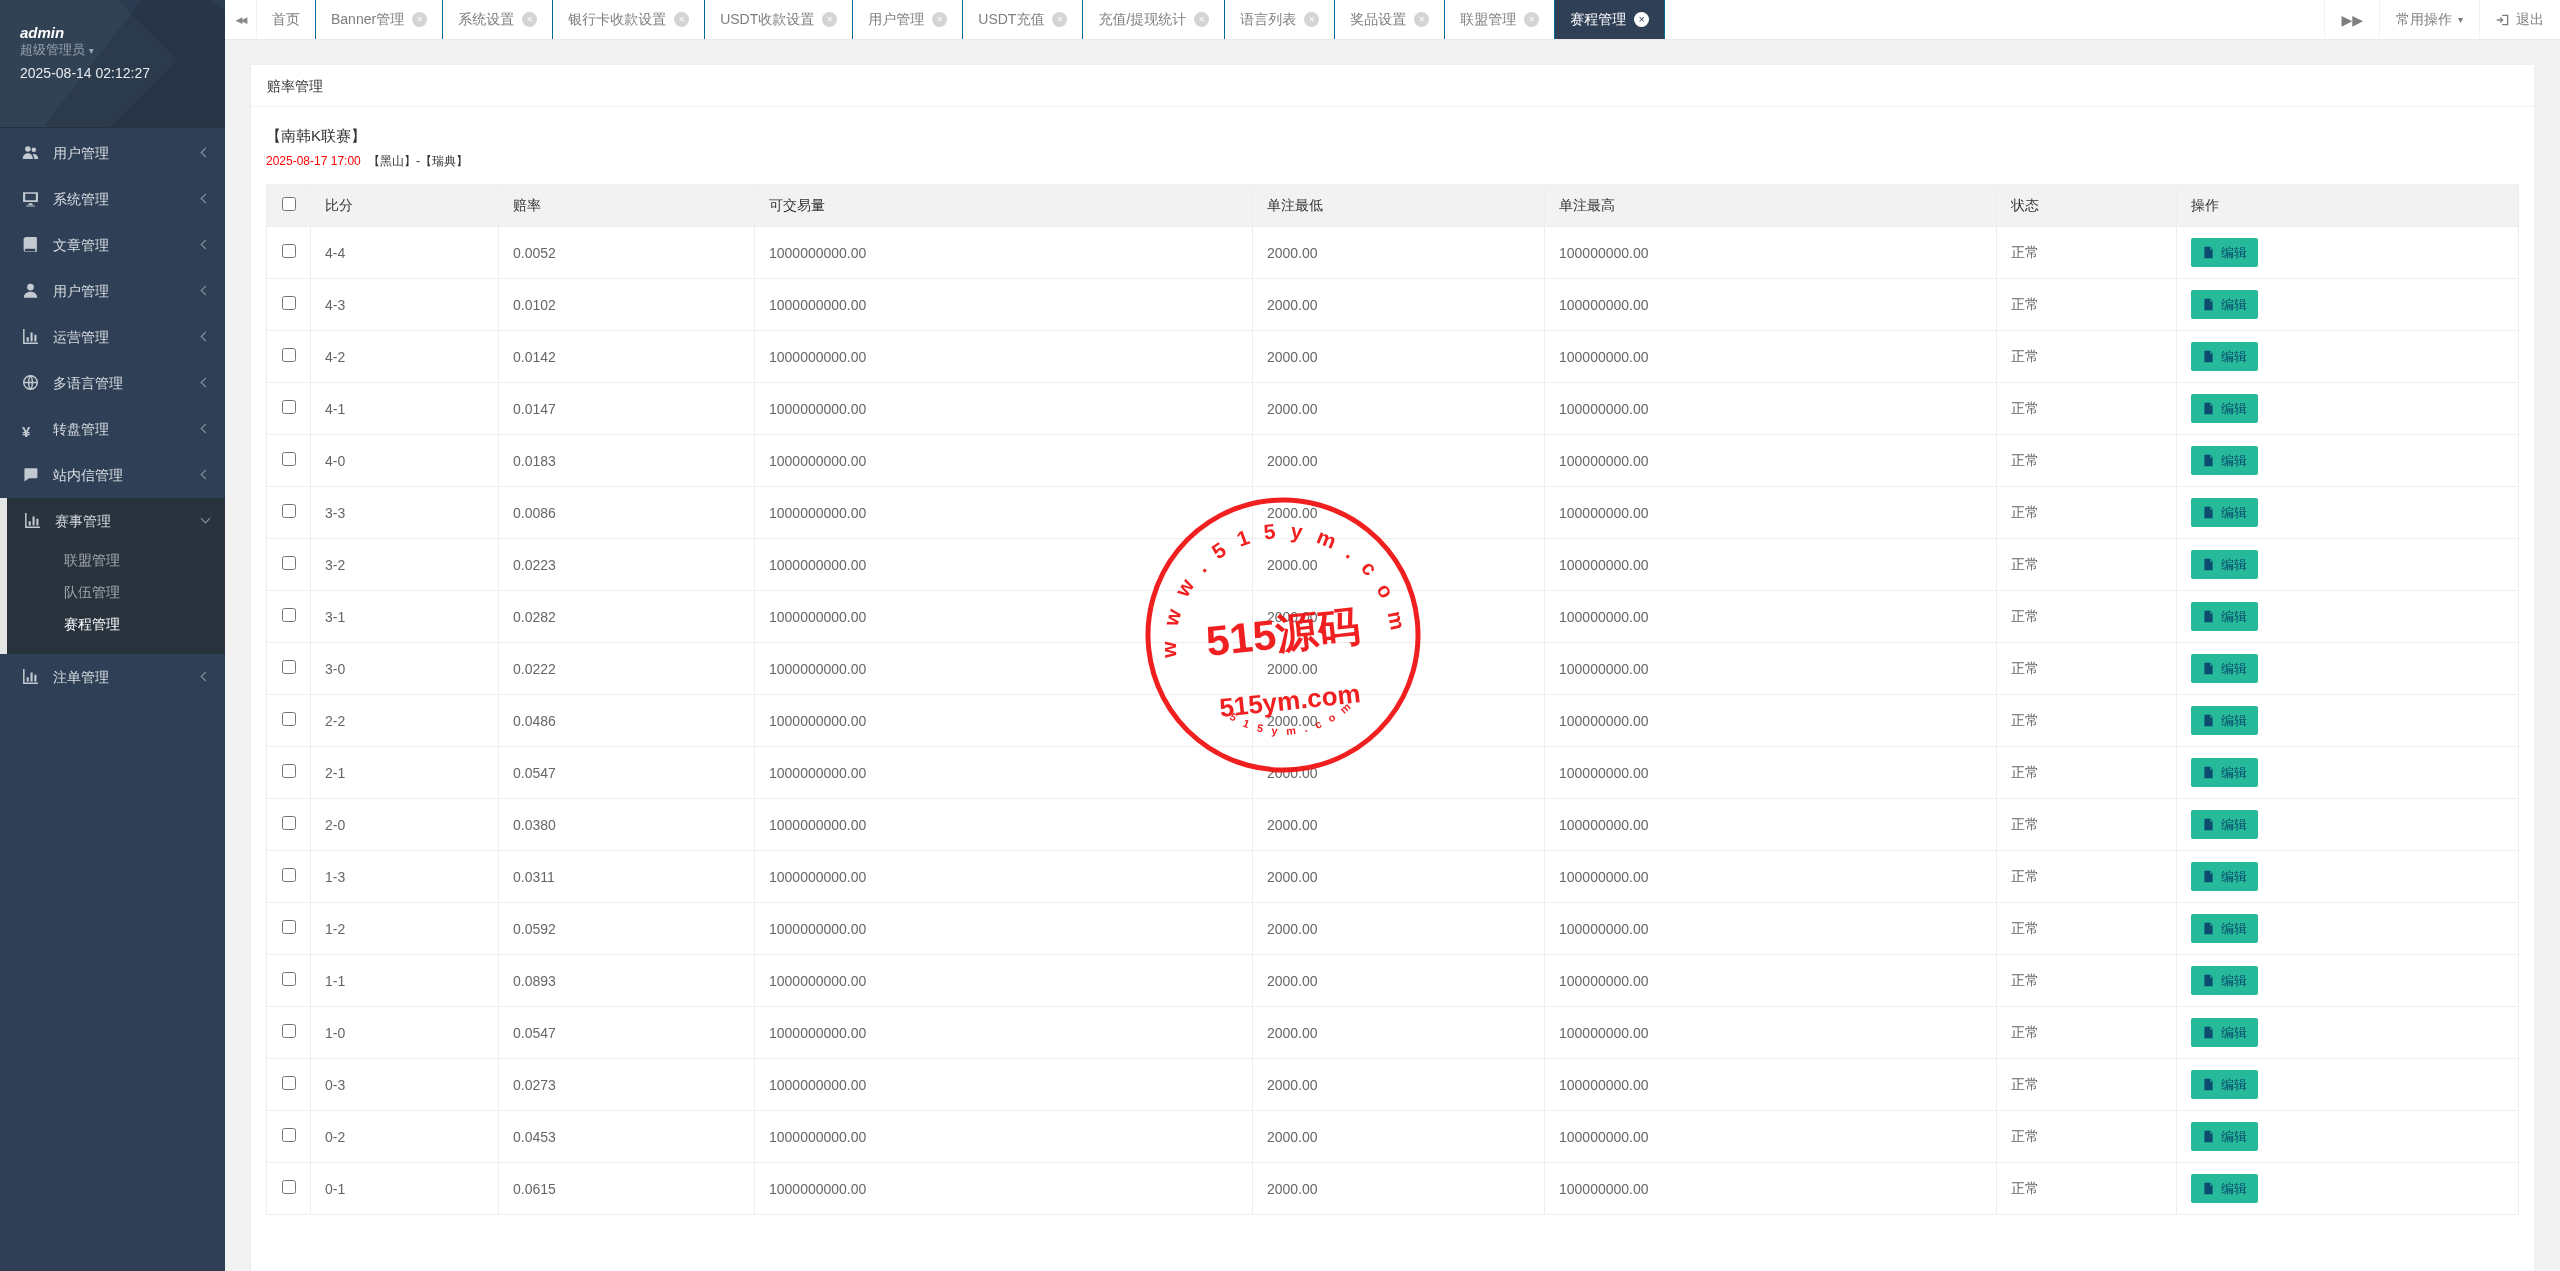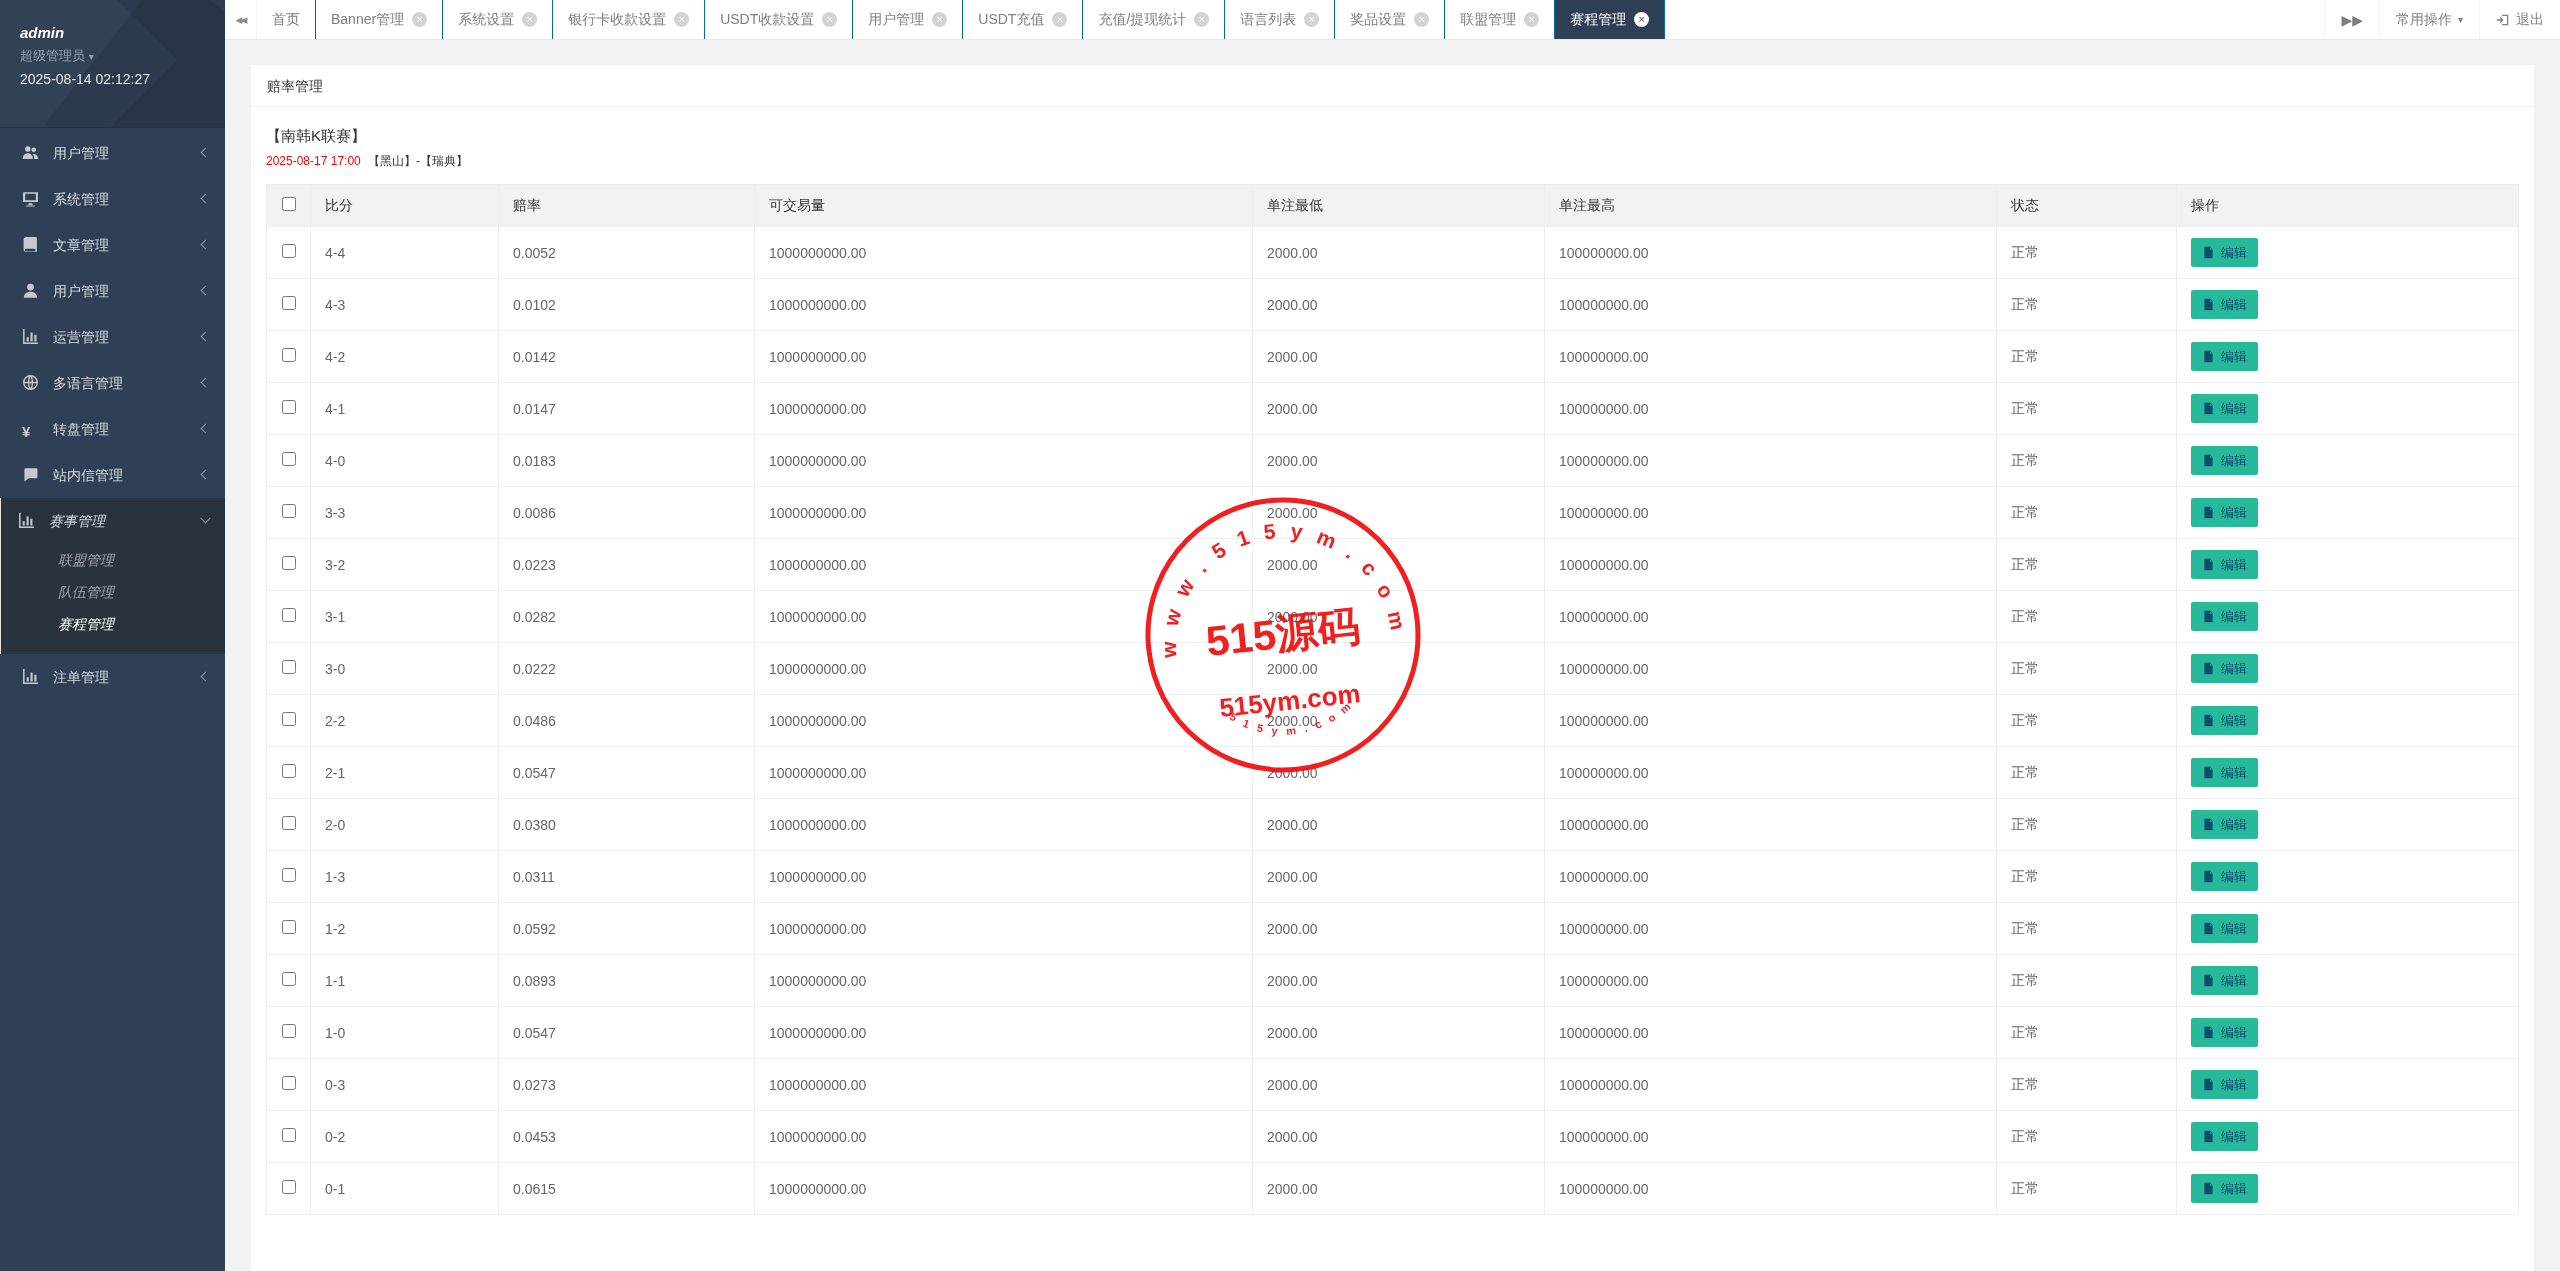--- a/index.html
+++ b/index.html
@@ -9,26 +9,26 @@
   
   .sidebar { position:absolute; left:0; top:0; width:225px; height:100%;
     background:#2f4056; color:rgba(255,255,255,.75); z-index:5; }
   .user-block { position:relative; height:128px; padding:24px 20px 0 20px;
     background:#2c3c50; overflow:hidden; border-bottom:1px solid rgba(0,0,0,.18); }
   .user-block:before { content:""; position:absolute; left:-40px; top:-30px; width:180px; height:180px;
     background:rgba(255,255,255,.03); transform:rotate(45deg); }
   .user-block:after { content:""; position:absolute; right:-60px; bottom:-80px; width:200px; height:200px;
     background:rgba(0,0,0,.10); transform:rotate(38deg); }
   .u-name { position:relative; z-index:1; color:#fff; font-weight:bold; font-size:15px;font-style:italic; }
-  .u-role { position:relative; z-index:1; color:#96a1ac; font-size:13px; margin-top:6px; cursor:pointer; }
+  .u-role { position:relative; z-index:1; color:#96a1ac; font-size:13px; cursor:pointer; }
   .u-role .caret { font-size:10px; color:#96a1ac; }
   .u-time { position:relative; z-index:1; color:#e8ebee; font-size:14px; margin-top:6px; }
 
   .menu { padding-top:2px; }
-  .menu-group.open { border-left:1px solid #e5e5e5; background:#28333e;font-style:italic; }
+  .menu-group.open { border-left:7px solid #e5e5e5; background:#28333e; }
   .menu-group.open .menu-item { padding-left:17px; }
   .menu-item { position:relative; height:46px; line-height:46px; padding-left:22px;
     font-size:14px; color:#d8dde2; cursor:pointer; white-space:nowrap; }
   .mi-icon { display:inline-block; width:17px; height:17px; vertical-align:-3px; margin-right:10px; color:#c3cad1; }
   .mi-icon svg { width:17px; height:17px; display:block; }
   .mi-yen { font-size:15px; font-weight:bold; }
   .chev { position:absolute; right:16px; top:19px; width:7px; height:7px;
     border-right:1.6px solid #8f9aa5; border-bottom:1.6px solid #8f9aa5; transform:rotate(135deg); }
   .menu-group.open .chev { transform:rotate(45deg); top:17px; }
   .submenu { padding:0 0 14px 0; }

